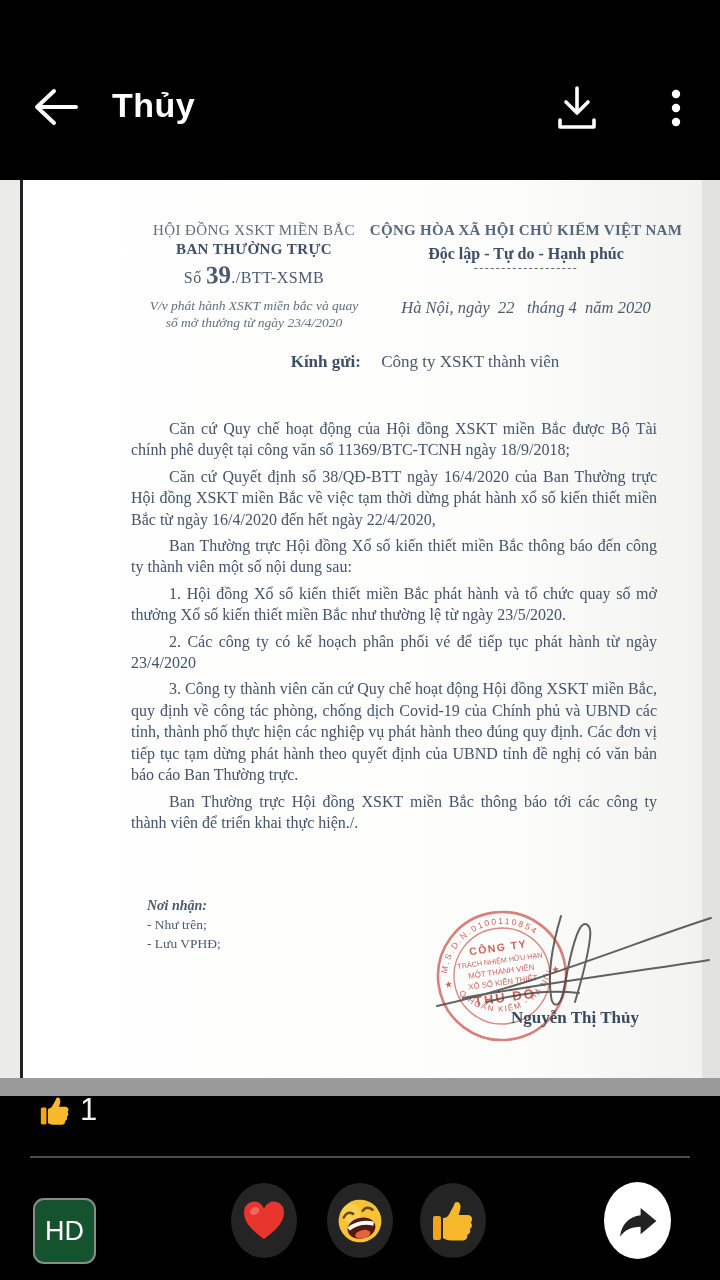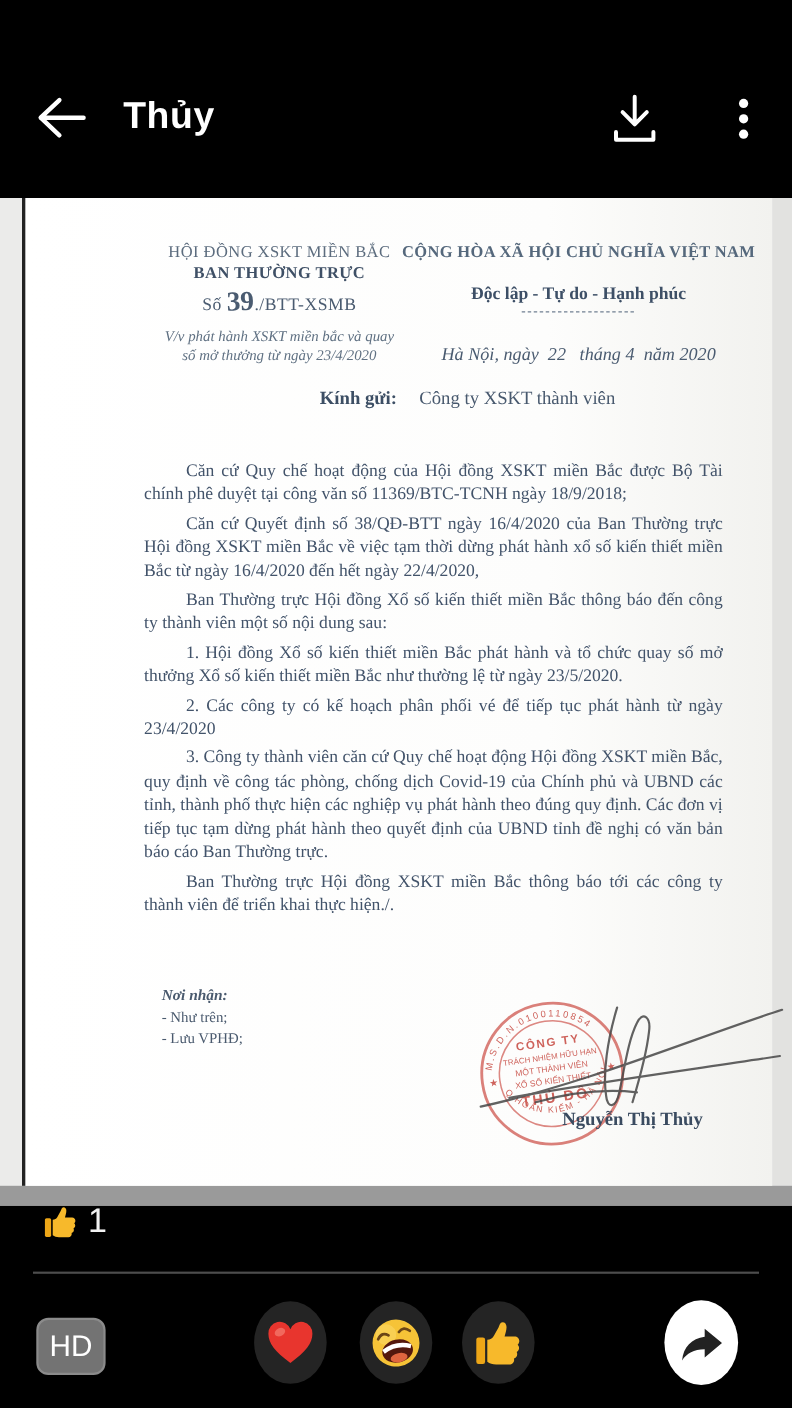--- a/index.html
+++ b/index.html
@@ -26,21 +26,21 @@
 
   .org-block { position:absolute; left:85px; top:42px; width:292px; text-align:center; }
   .org-l1 { font-size:15px; letter-spacing:.4px; color:#5c6c7e; }
   .org-l2 { font-size:15px; font-weight:bold; color:#3f5066; margin-top:2px; letter-spacing:.4px; }
   .org-so { margin-top:3px; font-size:16px; color:#4a5b70; letter-spacing:.5px; }
   .org-so .big-no { font-size:25px; font-weight:bold; display:inline-block; transform:rotate(-2deg); letter-spacing:0; }
   .org-sub { margin-top:8px; font-size:13.5px; font-style:italic; color:#5f7082; line-height:17px; }
 
   .nat-block { position:absolute; left:336px; top:42px; width:334px; text-align:center; }
   .nat-l1 { font-size:15px; font-weight:600; color:#55687c; letter-spacing:.3px; }
-  .nat-l2 { font-size:16px; font-weight:bold; color:#3d4f66; margin-top:20px; }
+  .nat-l2 { font-size:16px; font-weight:bold; color:#3d4f66; margin-top:6px; }
   .nat-div { font-size:12px; letter-spacing:1.5px; color:#50637a; margin-top:-2px; }
   .dateline { margin-top:22px; font-size:16.5px; font-style:italic; color:#4a5b70; white-space:pre-wrap; }
 
   .recipient { position:absolute; left:120px; top:172px; width:564px; text-align:center; font-size:17px; }
   .recipient .lbl { font-weight:bold; color:#3c4e64; margin-right:16px; }
   .recipient .val { color:#48596e; }
 
   .body-text { position:absolute; left:108px; top:238px; width:526px; }
   .body-text p { font-size:16px; line-height:21.4px; text-align:justify; text-indent:38px;
                  color:#42536a; margin-bottom:5px; }
@@ -56,21 +56,21 @@
                  font-size:17px; font-weight:bold; color:#3a4b60; }
 
   
   .reaction-row { position:absolute; left:0; top:1090px; width:720px; height:60px; }
   .reaction-thumb { position:absolute; left:38px; top:4px; width:34px; height:34px; }
   .reaction-count { position:absolute; left:80px; top:2px; color:#f2f2f2; font-size:31px; font-weight:400; }
   .divider { position:absolute; left:30px; top:1156px; width:660px; height:2px; background:#4d4d4d; }
 
   
   .bottombar { position:absolute; left:0; top:1170px; width:720px; height:110px; background:#000; }
-  .hd-btn { position:absolute; left:33px; top:28px; width:63px; height:52px; background:#737373;
+  .hd-btn { position:absolute; left:33px; top:28px; width:63px; height:66px; background:#14532d;
             border:2.5px solid #8b8b8b; border-radius:11px; color:#fff; font-size:27px; font-weight:500;
             display:flex; align-items:center; justify-content:center; cursor:pointer; }
   .emo-btn { position:absolute; top:13px; width:66px; height:75px; background:#242424; border-radius:50%;
              display:flex; align-items:center; justify-content:center; cursor:pointer; }
   .emo-heart { left:231px; } .emo-laugh { left:327px; } .emo-thumb { left:420px; }
   .share-btn { position:absolute; left:604px; top:12px; width:67px; height:77px; background:#fff; border-radius:50%;
                display:flex; align-items:center; justify-content:center; cursor:pointer; }
 </style>
 </head>
 <body>
@@ -111,21 +111,21 @@
         <span>Số</span>
         <span class="big-no">39</span><span>./BTT-XSMB</span>
       </div>
       <div class="org-sub">
         <div>V/v phát hành XSKT miền bắc và quay</div>
         <div>số mở thưởng từ ngày 23/4/2020</div>
       </div>
     </div>
 
     <div class="nat-block">
-      <div class="nat-l1">CỘNG HÒA XÃ HỘI CHỦ NGHĨA VIỆT NAM</div>
+      <div class="nat-l1">CỘNG HÒA XÃ HỘI CHỦ KIẾM VIỆT NAM</div>
       <div class="nat-l2">Độc lập - Tự do - Hạnh phúc</div>
       <div class="nat-div">-------------------</div>
       <div class="dateline">Hà Nội, ngày  22   tháng 4  năm 2020</div>
     </div>
 
     <div class="recipient">
       <span class="lbl">Kính gửi:</span>
       <span class="val">Công ty XSKT thành viên</span>
     </div>
 

